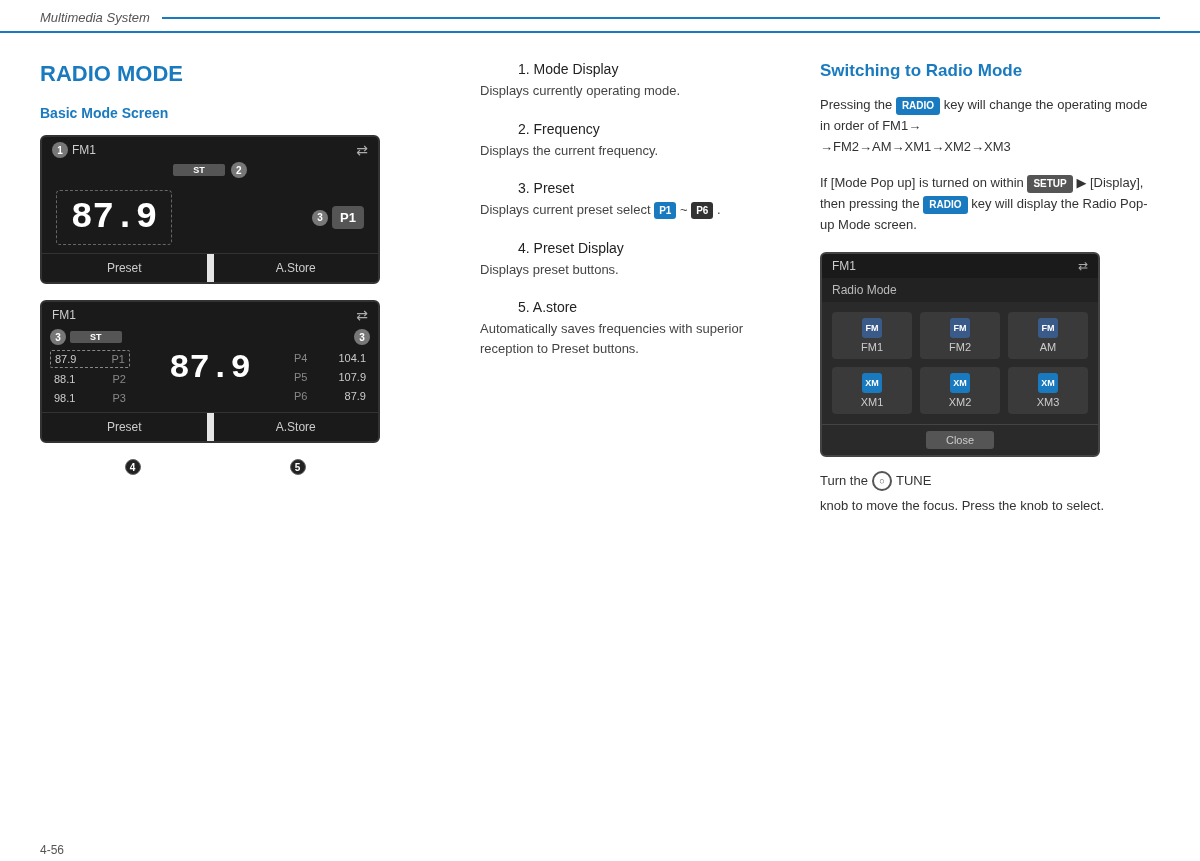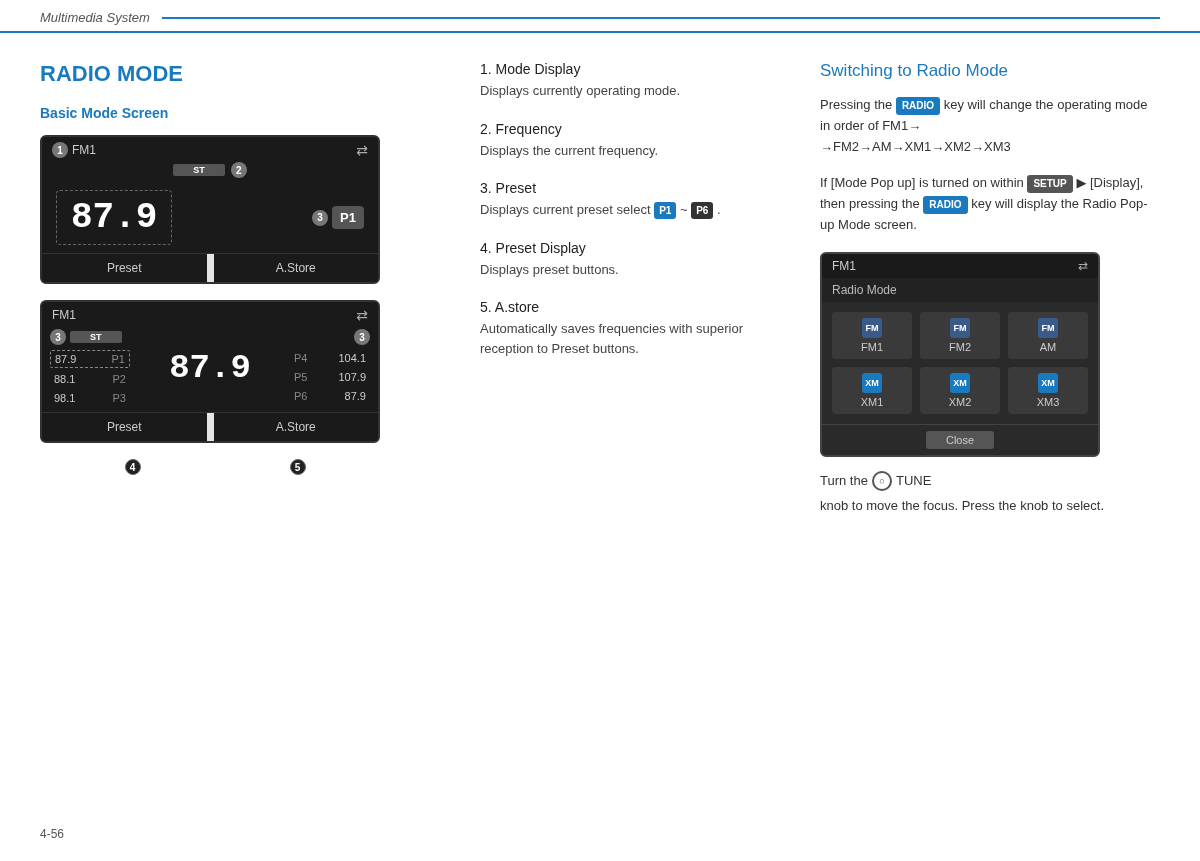--- a/index.html
+++ b/index.html
@@ -222,20 +222,21 @@
     }
 
     .item-block {
       margin-bottom: 20px;
     }
     .item-title {
       font-size: 14px;
       font-weight: normal;
       color: #222;
       margin-bottom: 4px;
+      margin-left: 38px;
     }
     .item-desc {
       font-size: 13px;
       color: #444;
       line-height: 1.5;
     }
 
     .p-badge {
       display: inline-block;
       background: #1a7abf;
@@ -256,21 +257,21 @@
     }
 
     
     .right-col {
       flex: 1;
       padding-left: 30px;
     }
 
     .section-title-right {
       font-size: 17px;
-      font-weight: normal;
+      font-weight: bold;
       color: #1a7abf;
       margin-bottom: 14px;
     }
 
     .para {
       font-size: 13px;
       color: #333;
       line-height: 1.6;
       margin-bottom: 16px;
     }
@@ -374,21 +375,21 @@
       border: 2px solid #555;
       align-items: center;
       justify-content: center;
       font-size: 9px;
       color: #555;
     }
 
     
     .footer {
       position: absolute;
-      bottom: 20px;
+      bottom: 4px;
       left: 40px;
       font-size: 12px;
       color: #555;
     }
 
     .screen-top-row {
       display: flex;
       align-items: center;
       justify-content: space-between;
       padding: 5px 10px 0 10px;

